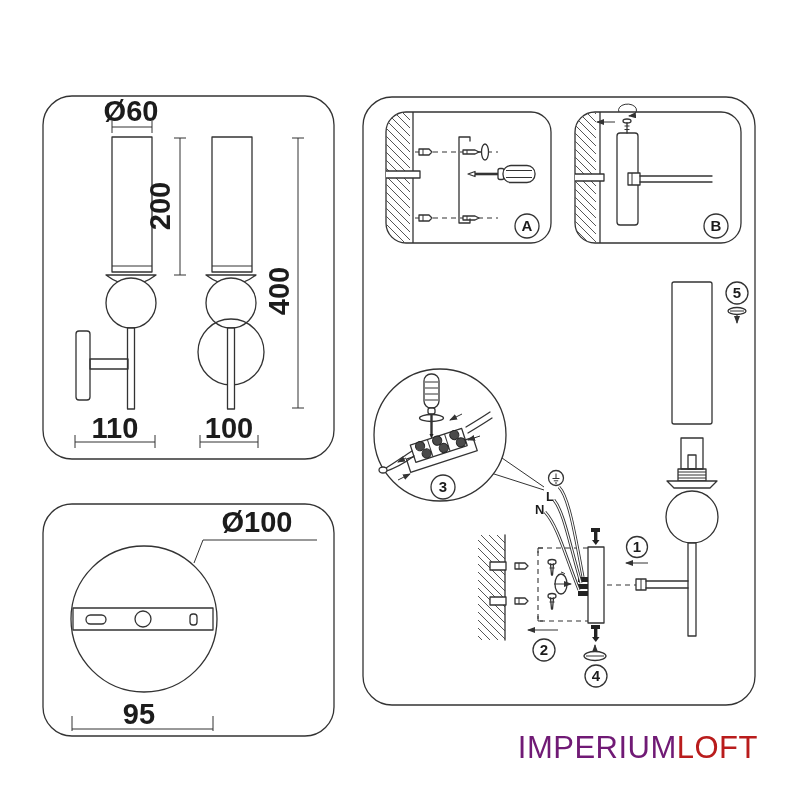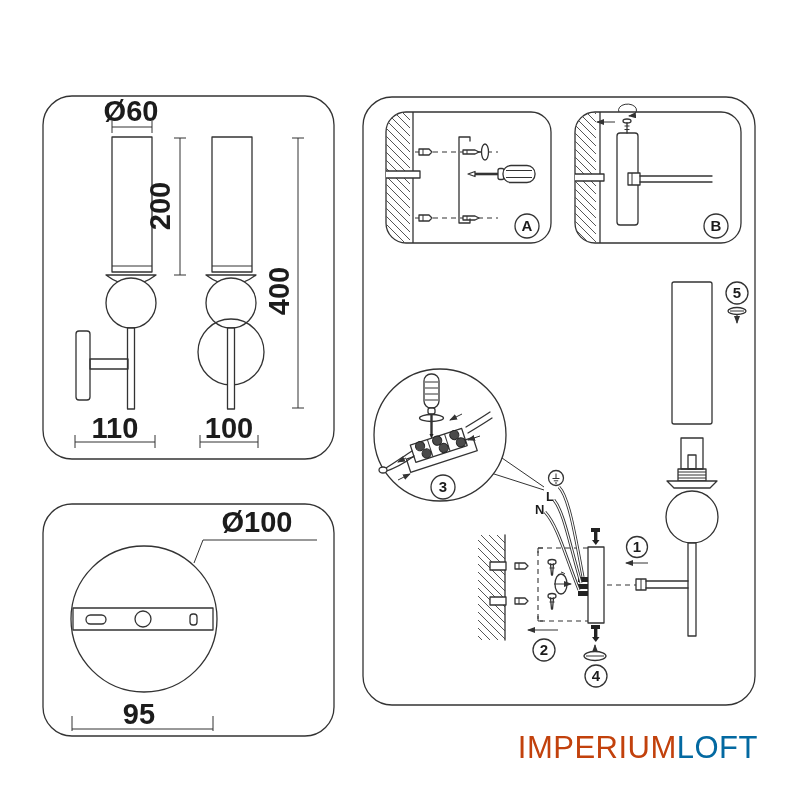--- a/index.html
+++ b/index.html
@@ -14,22 +14,22 @@
   .thin{stroke:#333;stroke-width:1;fill:none;}
   .dash{stroke:#333;stroke-width:1.1;fill:none;stroke-dasharray:5 4;}
   .blk{fill:#222;stroke:none;}
   .dim{font:600 29px "Liberation Sans",sans-serif;fill:#1c1c1c;}
   .lbl{font:600 15px "Liberation Sans",sans-serif;fill:#1c1c1c;}
   .tiny{font:600 13px "Liberation Sans",sans-serif;fill:#1c1c1c;}
   .logo{
     position:absolute;top:730px;right:42px;
     font-size:31px;letter-spacing:.5px;font-weight:400;white-space:nowrap;
   }
-  .logo .p1{color:#c2410c;}
-  .logo .p2{color:#0369a1;}
+  .logo .p1{color:#701a75;}
+  .logo .p2{color:#b91c1c;}
 </style>
 </head>
 <body>
 
 <div class="card" style="left:42px;top:95px;">
 <svg width="293" height="365" viewBox="0 0 293 365">
   <rect x="1" y="1" width="291" height="363" rx="29" class="ln"></rect>
 
   <g>
     <rect x="70" y="42" width="40" height="135" class="ln"></rect>

